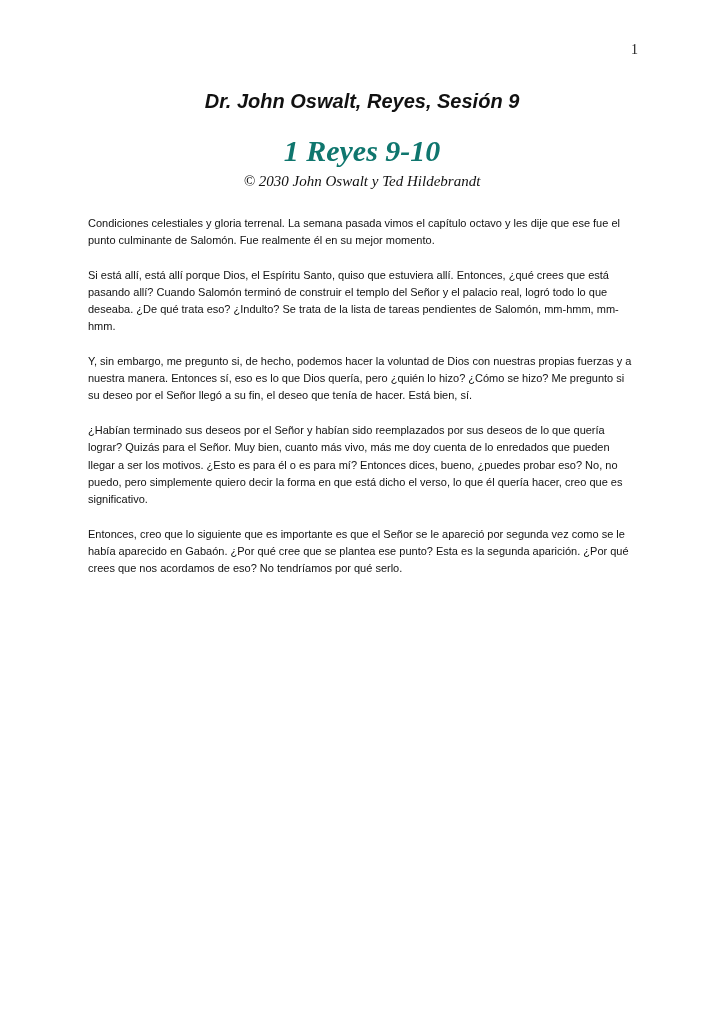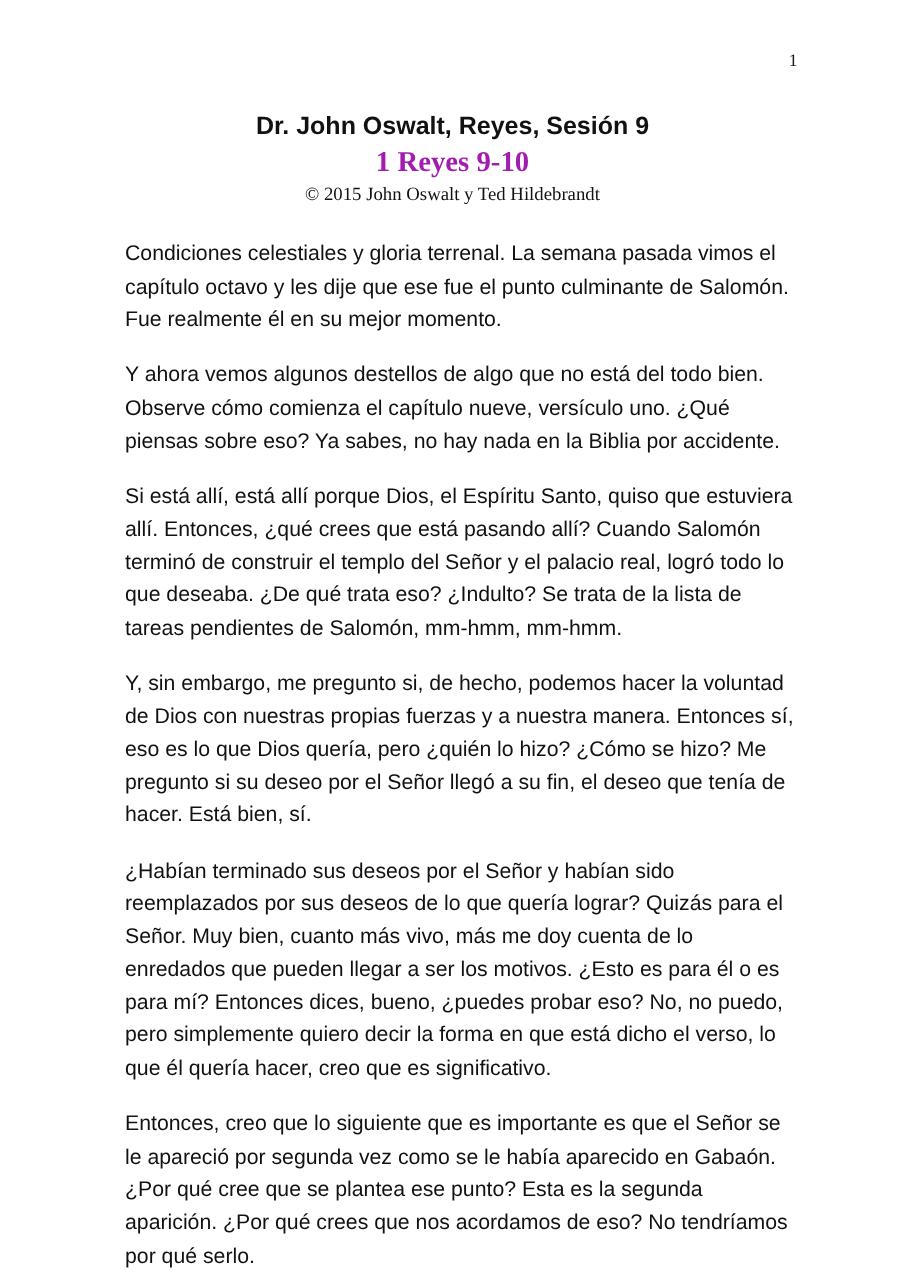--- a/index.html
+++ b/index.html
@@ -24,71 +24,71 @@
     font-family: "Liberation Serif", serif;
     font-size: 14px;
     color: #1a1a1a;
   }
   .content {
     padding: 88px 88px 0 88px;
   }
   .title-block {
     text-align: center;
     margin-bottom: 24px;
+    font-style: italic;
   }
   .doc-title {
     font-family: "Liberation Sans", sans-serif;
     font-weight: bold;
     font-size: 20px;
     line-height: 1.3;
     margin: 0;
     color: #111111;
   }
   .doc-subtitle {
     font-family: "Liberation Serif", serif;
     font-weight: bold;
-    font-size: 23px;
+    font-size: 30px;
     line-height: 1.25;
-    margin: 2px 0 0 0;
-    color: #a21caf;
+    margin: 18px 0 0 0;
+    color: #0f766e;
   }
   .doc-copyright {
     font-family: "Liberation Serif", serif;
     font-size: 15px;
     line-height: 1.3;
     margin: 2px 0 0 0;
     color: #111111;
   }
   .body-text p {
     font-family: "Liberation Sans", sans-serif;
-    font-size: 17px;
+    font-size: 11px;
     line-height: 1.55;
-    margin: 0 0 18px 12px;
+    margin: 0 0 18px 0;
     text-align: left;
     color: #111111;
   }
 </style>
 </head>
 <body>
 
 <div class="page">
 
   <div class="page-number">1</div>
 
   <div class="content">
 
     <div class="title-block">
       <p class="doc-title">Dr. John Oswalt, Reyes, Sesión 9</p>
       <p class="doc-subtitle">1 Reyes 9-10</p>
-      <p class="doc-copyright">© 2015 John Oswalt y Ted Hildebrandt</p>
+      <p class="doc-copyright">© 2030 John Oswalt y Ted Hildebrandt</p>
     </div>
 
     <div class="body-text">
       <p>Condiciones celestiales y gloria terrenal. La semana pasada vimos el capítulo octavo y les dije que ese fue el punto culminante de Salomón. Fue realmente él en su mejor momento.</p>
-      <p>Y ahora vemos algunos destellos de algo que no está del todo bien. Observe cómo comienza el capítulo nueve, versículo uno. ¿Qué piensas sobre eso? Ya sabes, no hay nada en la Biblia por accidente.</p>
       <p>Si está allí, está allí porque Dios, el Espíritu Santo, quiso que estuviera allí. Entonces, ¿qué crees que está pasando allí? Cuando Salomón terminó de construir el templo del Señor y el palacio real, logró todo lo que deseaba. ¿De qué trata eso? ¿Indulto? Se trata de la lista de tareas pendientes de Salomón, mm-hmm, mm-hmm.</p>
       <p>Y, sin embargo, me pregunto si, de hecho, podemos hacer la voluntad de Dios con nuestras propias fuerzas y a nuestra manera. Entonces sí, eso es lo que Dios quería, pero ¿quién lo hizo? ¿Cómo se hizo? Me pregunto si su deseo por el Señor llegó a su fin, el deseo que tenía de hacer. Está bien, sí.</p>
       <p>¿Habían terminado sus deseos por el Señor y habían sido reemplazados por sus deseos de lo que quería lograr? Quizás para el Señor. Muy bien, cuanto más vivo, más me doy cuenta de lo enredados que pueden llegar a ser los motivos. ¿Esto es para él o es para mí? Entonces dices, bueno, ¿puedes probar eso? No, no puedo, pero simplemente quiero decir la forma en que está dicho el verso, lo que él quería hacer, creo que es significativo.</p>
       <p>Entonces, creo que lo siguiente que es importante es que el Señor se le apareció por segunda vez como se le había aparecido en Gabaón. ¿Por qué cree que se plantea ese punto? Esta es la segunda aparición. ¿Por qué crees que nos acordamos de eso? No tendríamos por qué serlo.</p>
     </div>
 
   </div>
 </div>
 
 </body></html>

